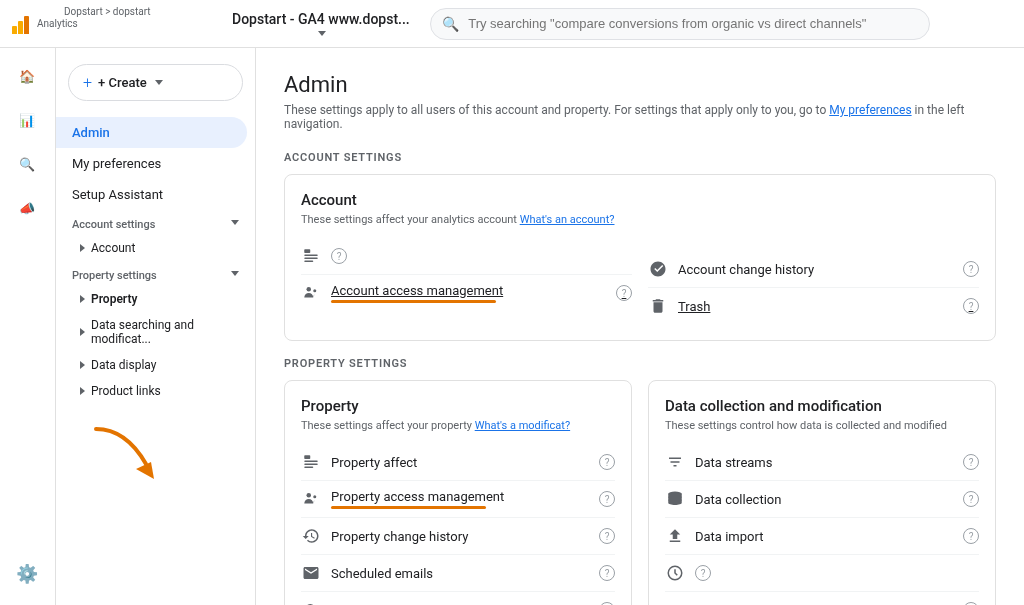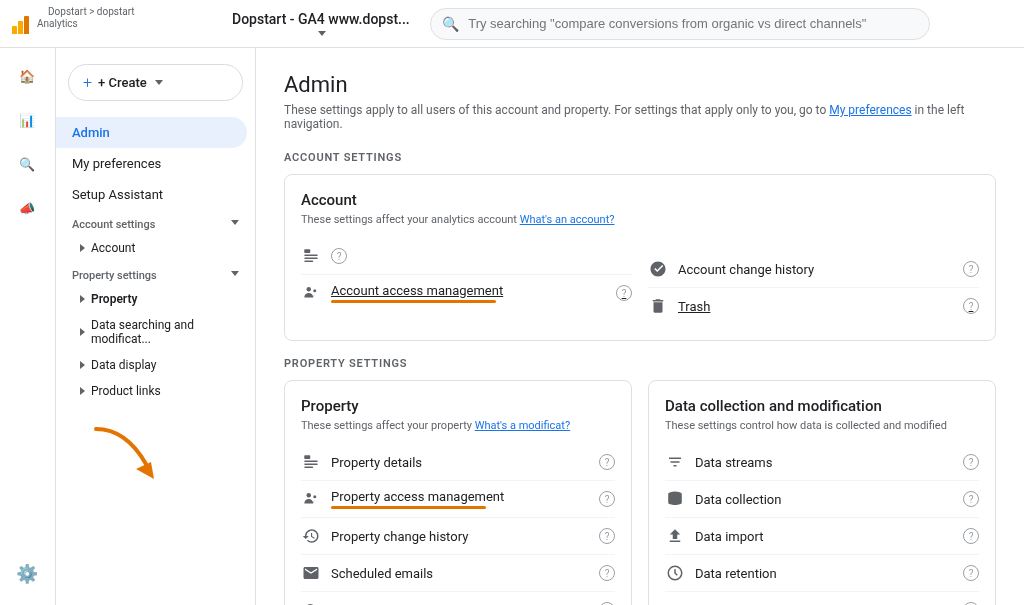--- a/index.html
+++ b/index.html
@@ -44,21 +44,21 @@
     .card-subtitle { font-size: 11px; color: #5f6368; margin-bottom: 12px; }
     .card-subtitle a { color: #1a73e8; text-decoration: underline; }
     .card-item { display: flex; align-items: center; gap: 10px; padding: 8px 0; border-bottom: 1px solid #f1f3f4; cursor: pointer; }
     .card-item:last-child { border-bottom: none; text-decoration: underline; }
     .card-item-text { flex: 1; font-size: 13px; color: #202124; }
     .card-item-icon { width: 20px; height: 20px; display: flex; align-items: center; justify-content: center; color: #5f6368; flex-shrink: 0; }
     .card-item-help { width: 16px; height: 16px; border-radius: 50%; border: 1px solid #9aa0a6; display: flex; align-items: center; justify-content: center; font-size: 10px; color: #9aa0a6; flex-shrink: 0; cursor: pointer; }
     .orange-underline { width: 60%; height: 3px; background: #E37400; border-radius: 2px; margin-top: 2px; }
 
     .topbar-logo-section { display: flex; align-items: center; gap: 8px; position: relative; min-width: 200px; }
-    .topbar-breadcrumb { position: absolute; top: -8px; left: 36px; font-size: 10px; color: #5f6368; white-space: nowrap; }
+    .topbar-breadcrumb { position: absolute; top: -8px; left: 52px; font-size: 10px; color: #5f6368; white-space: nowrap; }
 
     .card-single { border: 1px solid #e0e0e0; border-radius: 8px; padding: 16px; margin-bottom: 16px; }
 
     .ga-logo { display: flex; gap: 1px; align-items: flex-end; height: 20px; }
     .ga-bar { width: 5px; border-radius: 1px 1px 0 0; }
     .ga-bar-1 { height: 8px; background: #F9AB00; }
     .ga-bar-2 { height: 13px; background: #F9AB00; }
     .ga-bar-3 { height: 18px; background: #E37400; }
   </style>
 </head>
@@ -238,21 +238,21 @@
         </div>
         <div class="card-item">
           <div class="card-item-icon">
             <svg width="18" height="18" viewBox="0 0 24 24" fill="#5f6368">
                 <rect x="3" y="3" width="8" height="5" rx="1"></rect>
                 <rect x="3" y="10" width="18" height="2" rx="1"></rect>
                 <rect x="3" y="14" width="18" height="2" rx="1"></rect>
                 <rect x="3" y="18" width="12" height="2" rx="1"></rect>
               </svg>
           </div>
-          <span class="card-item-text">Property details</span>
+          <span class="card-item-text">Property affect</span>
           <div class="card-item-help">?</div>
         </div>
         <div class="card-item">
           <div class="card-item-icon">
             <svg width="18" height="18" viewBox="0 0 24 24" fill="#5f6368">
                 <circle cx="9" cy="7" r="3"></circle>
                 <path d="M3 18c0-3.3 2.7-6 6-6s6 2.7 6 6"></path>
                 <circle cx="17" cy="9" r="2"></circle>
                 <path d="M15 18c0-1.7.7-3.2 1.7-4.3"></path>
               </svg>
@@ -327,21 +327,20 @@
           <span class="card-item-text">Data import</span>
           <div class="card-item-help">?</div>
         </div>
         <div class="card-item">
           <div class="card-item-icon">
             <svg width="18" height="18" viewBox="0 0 24 24" fill="#5f6368">
                 <circle cx="12" cy="12" r="9" fill="none" stroke="#5f6368" stroke-width="2"></circle>
                 <path d="M12 7v5l3 3" stroke="#5f6368" stroke-width="2" fill="none"></path>
               </svg>
           </div>
-          <span class="card-item-text">Data retention</span>
           <div class="card-item-help">?</div>
         </div>
         <div class="card-item">
           <div class="card-item-icon">
             <svg width="18" height="18" viewBox="0 0 24 24" fill="#5f6368">
                 <path d="M10 18h4v-2h-4v2zM3 6v2h18V6H3zm3 7h12v-2H6v2z"></path>
               </svg>
           </div>
           <span class="card-item-text">Data filters</span>
           <div class="card-item-help">?</div>

